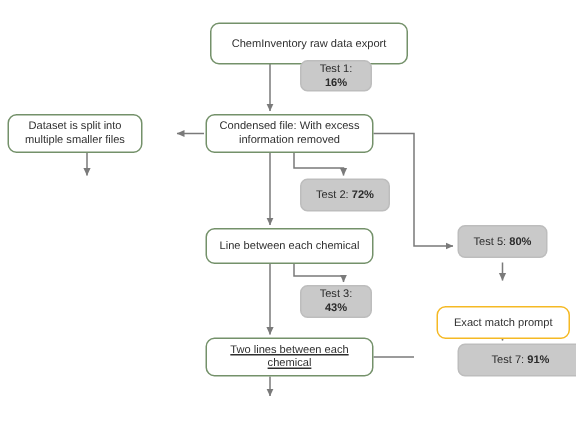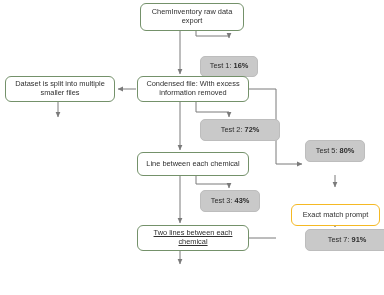--- a/index.html
+++ b/index.html
@@ -99,50 +99,50 @@
       <path d="M335,175 L335,187"></path>
 
       <path d="M335,211 L335,227"></path>
     </g>
     <g stroke="#7a7a7a" stroke-width="1" fill="none">
 
       <path d="M249,238 L276,238"></path>
     </g>
   </svg>
 
-  <div class="node node-process" style="left:140px; top:3px; width:104px; height:28px;">
+  <div class="node node-process" style="left:140px; top:15px; width:132px; height:28px;">
     <span class="label">ChemInventory raw data export</span>
   </div>
 
-  <div class="node node-test" style="left:200px; top:56px; width:58px; height:21px;">
+  <div class="node node-test" style="left:200px; top:40px; width:48px; height:21px;">
     <span class="label">Test 1: <b>16%</b></span>
   </div>
 
   <div class="node node-process" style="left:137px; top:76px; width:112px; height:26px;">
     <span class="label">Condensed file: With excess information removed</span>
   </div>
 
-  <div class="node node-process" style="left:5px; top:76px; width:110px; height:26px;">
+  <div class="node node-process" style="left:5px; top:76px; width:90px; height:26px;">
     <span class="label">Dataset is split into multiple smaller files</span>
   </div>
 
 
-  <div class="node node-test" style="left:200px; top:119px; width:80px; height:22px;">
+  <div class="node node-test" style="left:200px; top:119px; width:60px; height:22px;">
     <span class="label">Test 2: <b>72%</b></span>
   </div>
 
   <div class="node node-process" style="left:137px; top:152px; width:112px; height:24px;">
     <span class="label">Line between each chemical</span>
   </div>
 
-  <div class="node node-test" style="left:200px; top:190px; width:60px; height:22px;">
+  <div class="node node-test" style="left:200px; top:190px; width:48px; height:22px;">
     <span class="label">Test 3: <b>43%</b></span>
   </div>
 
-  <div class="node node-test" style="left:305px; top:140px; width:60px; height:22px;">
+  <div class="node node-test" style="left:305px; top:150px; width:60px; height:22px;">
     <span class="label">Test 5: <b>80%</b></span>
   </div>
 
   <div class="node node-prompt" style="left:291px; top:189px; width:89px; height:22px;margin-top:15px;">
     <span class="label">Exact match prompt</span>
   </div>
 
   <div class="node node-process" style="left:137px; top:225px; width:112px; height:26px;text-decoration:underline;">
     <span class="label">Two lines between each chemical</span>
   </div>

